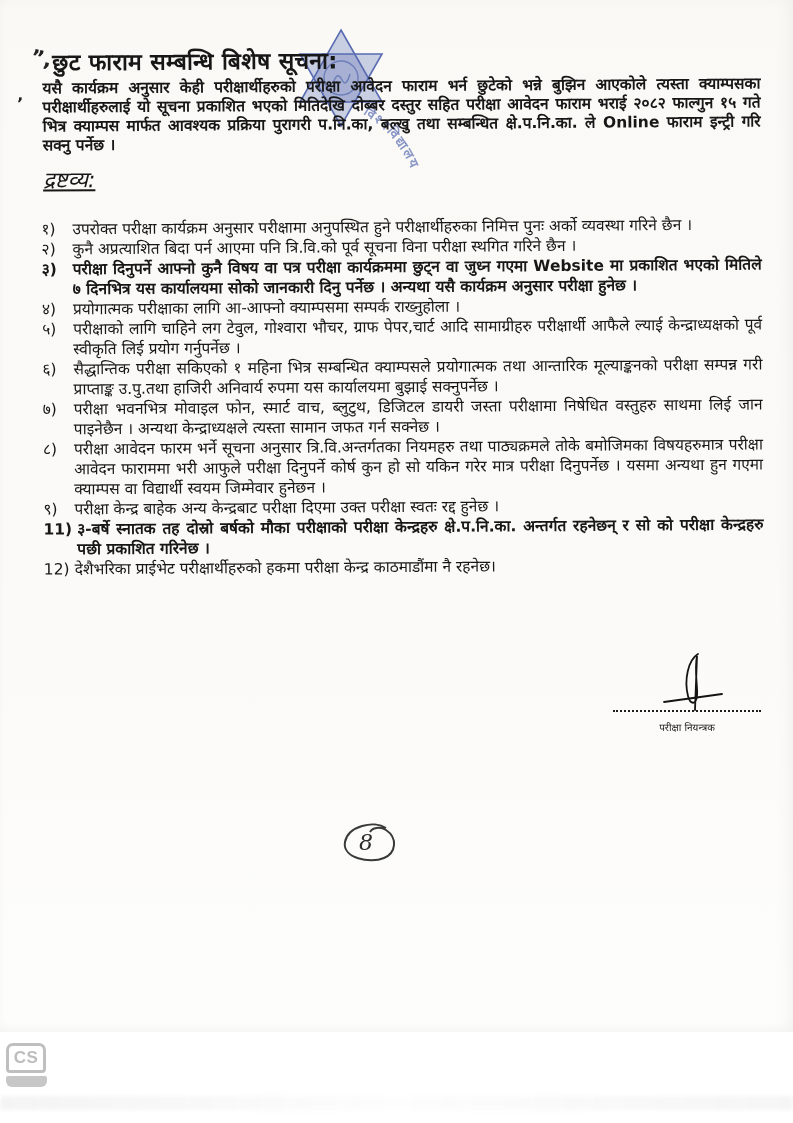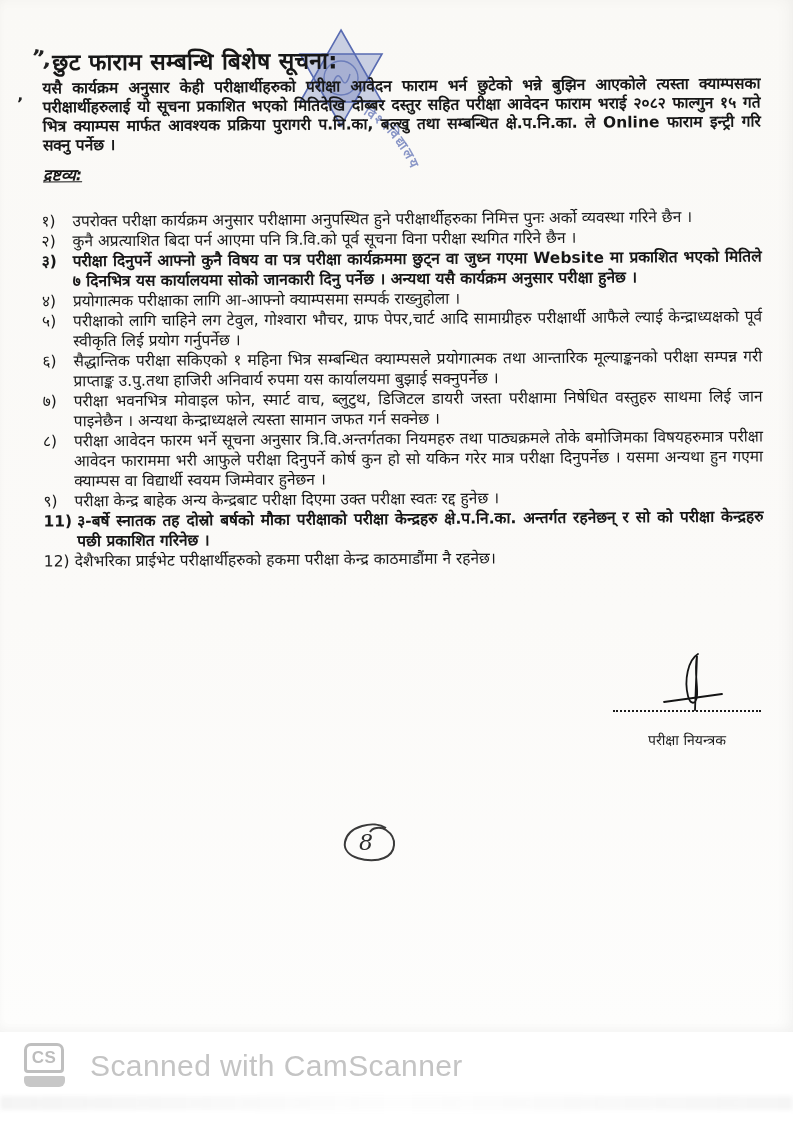--- a/index.html
+++ b/index.html
@@ -29,46 +29,46 @@
     font-size:23px;font-weight:bold;line-height:28px;
     letter-spacing:.2px;
   }
   .intro{
     margin:1px 0 0 2px;
     font-size:15.5px;font-weight:bold;line-height:19px;
     text-align:justify;
   }
   .note-heading{
     display:inline-block;margin:8px 0 0 2px;
-    font-size:16px;font-weight:bold;
+    font-size:22px;font-weight:normal;
     text-decoration:underline;
     font-style:italic;
   }
   .list{margin-top:26px;}
   .item{display:flex;font-size:15.5px;line-height:20px;}
   .item .num{min-width:26px;padding-right:5px;white-space:nowrap;}
   .item .txt{flex:1;text-align:justify;}
   .item.bold{font-weight:bold;}
 
   .ink-mark{position:absolute;color:#222;font-weight:bold;}
   .ink-mark.m1{left:31px;top:46px;font-size:20px;transform:rotate(12deg);}
   .ink-mark.m2{left:17px;top:94px;font-size:16px;transform:rotate(4deg);}
 
   .stamp{position:absolute;left:285px;top:22px;width:165px;height:170px;pointer-events:none;}
 
   .signature-block{position:absolute;left:608px;top:652px;width:158px;text-align:center;}
   .signature-svg{display:block;margin:0 auto -4px auto;}
   .dotted-line{border-top:2.6px dotted #1c1c1c;width:148px;margin:0 auto;}
-  .signature-label{font-size:14px;color:#1c1c1c;margin-top:18px;}
+  .signature-label{font-size:10px;color:#1c1c1c;margin-top:8px;}
 
   .page-circle{position:absolute;left:336px;top:816px;}
 
   .footer{
-    position:absolute;left:22px;top:1036px;width:760px;height:60px;
-    display:flex;align-items:center;gap:24px;
+    position:absolute;left:4px;top:1036px;width:760px;height:60px;
+    display:flex;align-items:center;gap:9px;
   }
   .cs-logo{position:relative;width:44px;height:46px;flex:0 0 auto;}
   .cs-box{
     position:absolute;left:2px;top:0;width:34px;height:24px;
     border:3.5px solid #bfbfbf;border-radius:7px 7px 4px 4px;
     display:flex;align-items:center;justify-content:center;
     font-size:17px;font-weight:bold;color:#bdbdbd;
     font-family:"Liberation Sans",sans-serif;letter-spacing:.5px;
   }
   .cs-bar{
@@ -170,14 +170,13 @@
     <path d="M 50 12 C 38 4, 12 10, 9 26 C 6 42, 34 48, 48 42 C 60 37, 62 22, 50 14 C 44 10, 36 12, 34 16" fill="none" stroke="#3a3a3a" stroke-width="2"></path>
     <text x="30" y="34" font-size="22" fill="#2e2e2e" text-anchor="middle" font-family="DejaVu Serif, serif" font-style="italic">8</text>
   </svg>
 </div>
 
 <div class="footer">
   <div class="cs-logo">
     <div class="cs-box">CS</div>
     <div class="cs-bar"></div>
   </div>
-  <div class="footer-text">Scanned with CamScanner</div>
 </div>
 
 </body></html>

